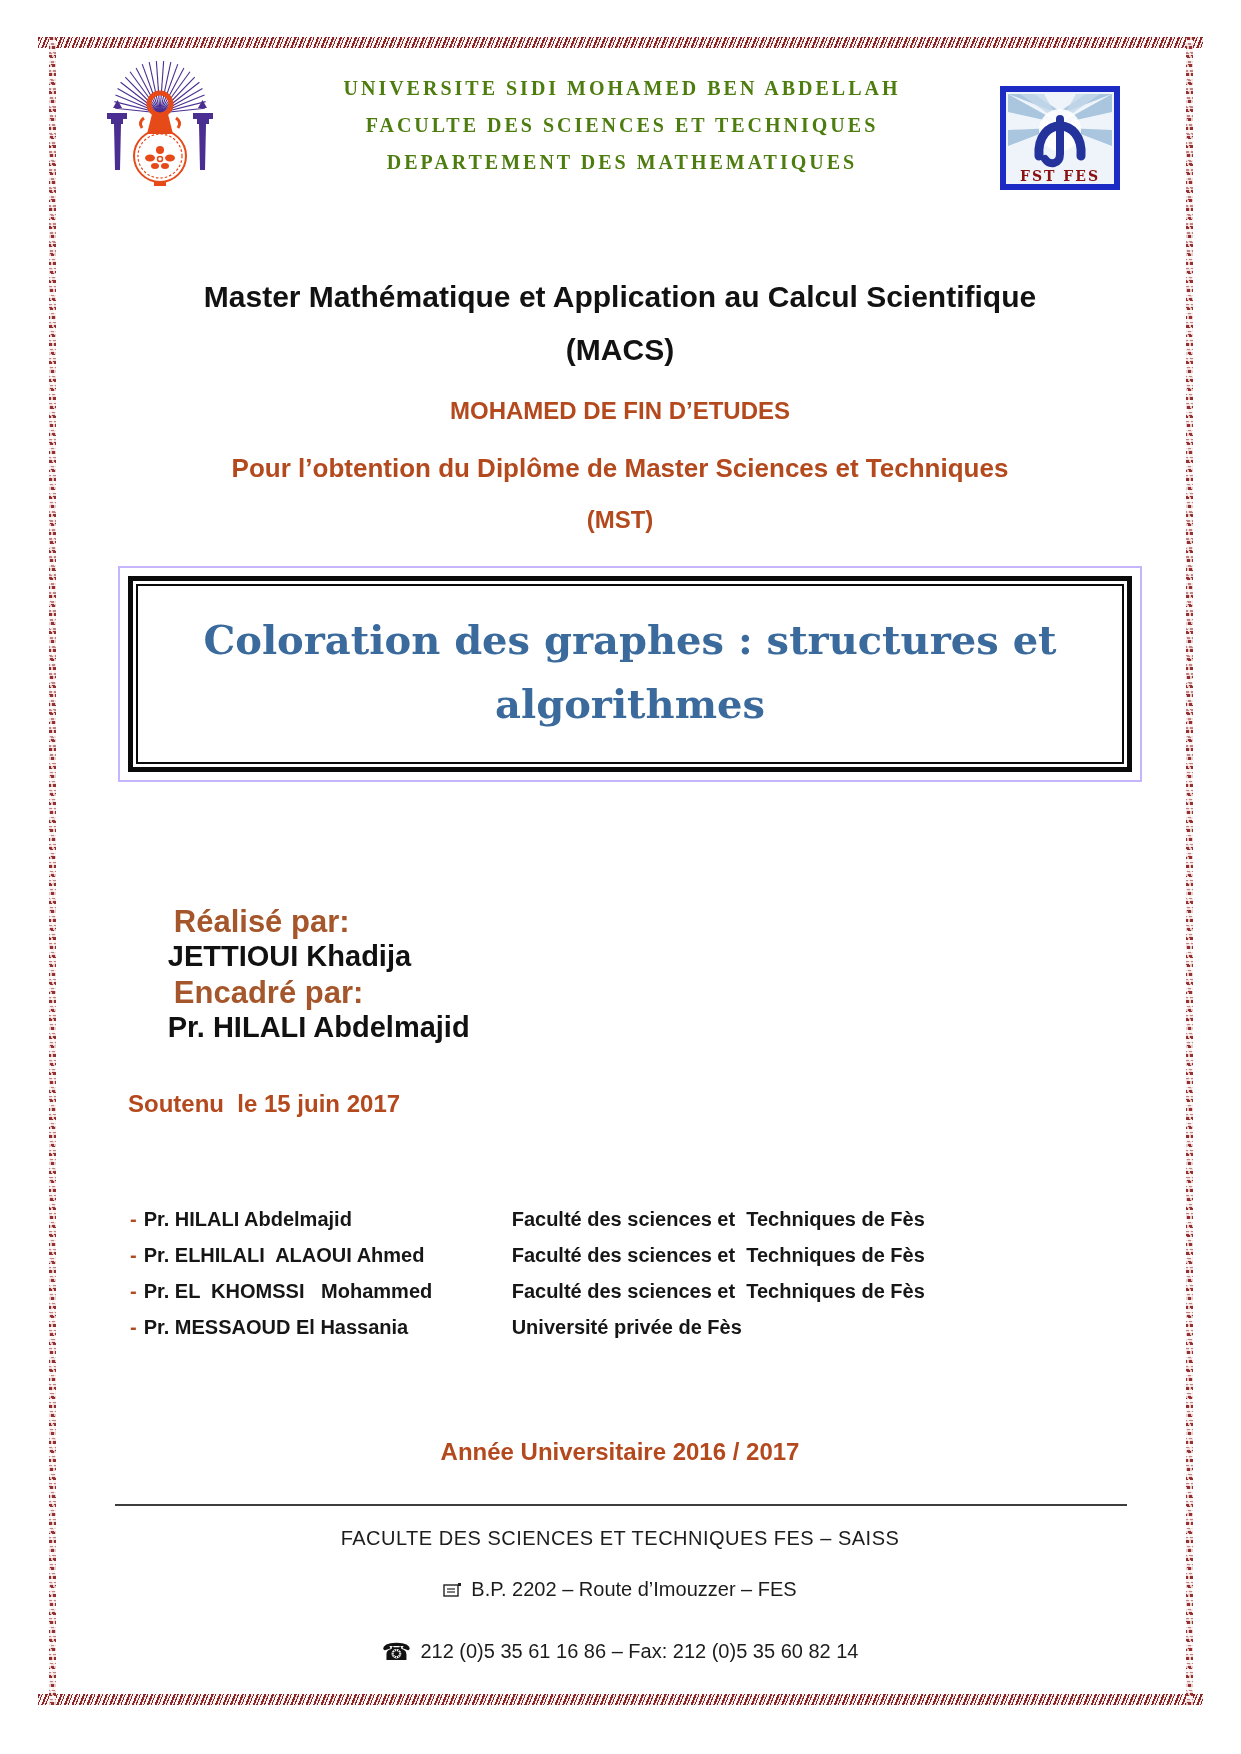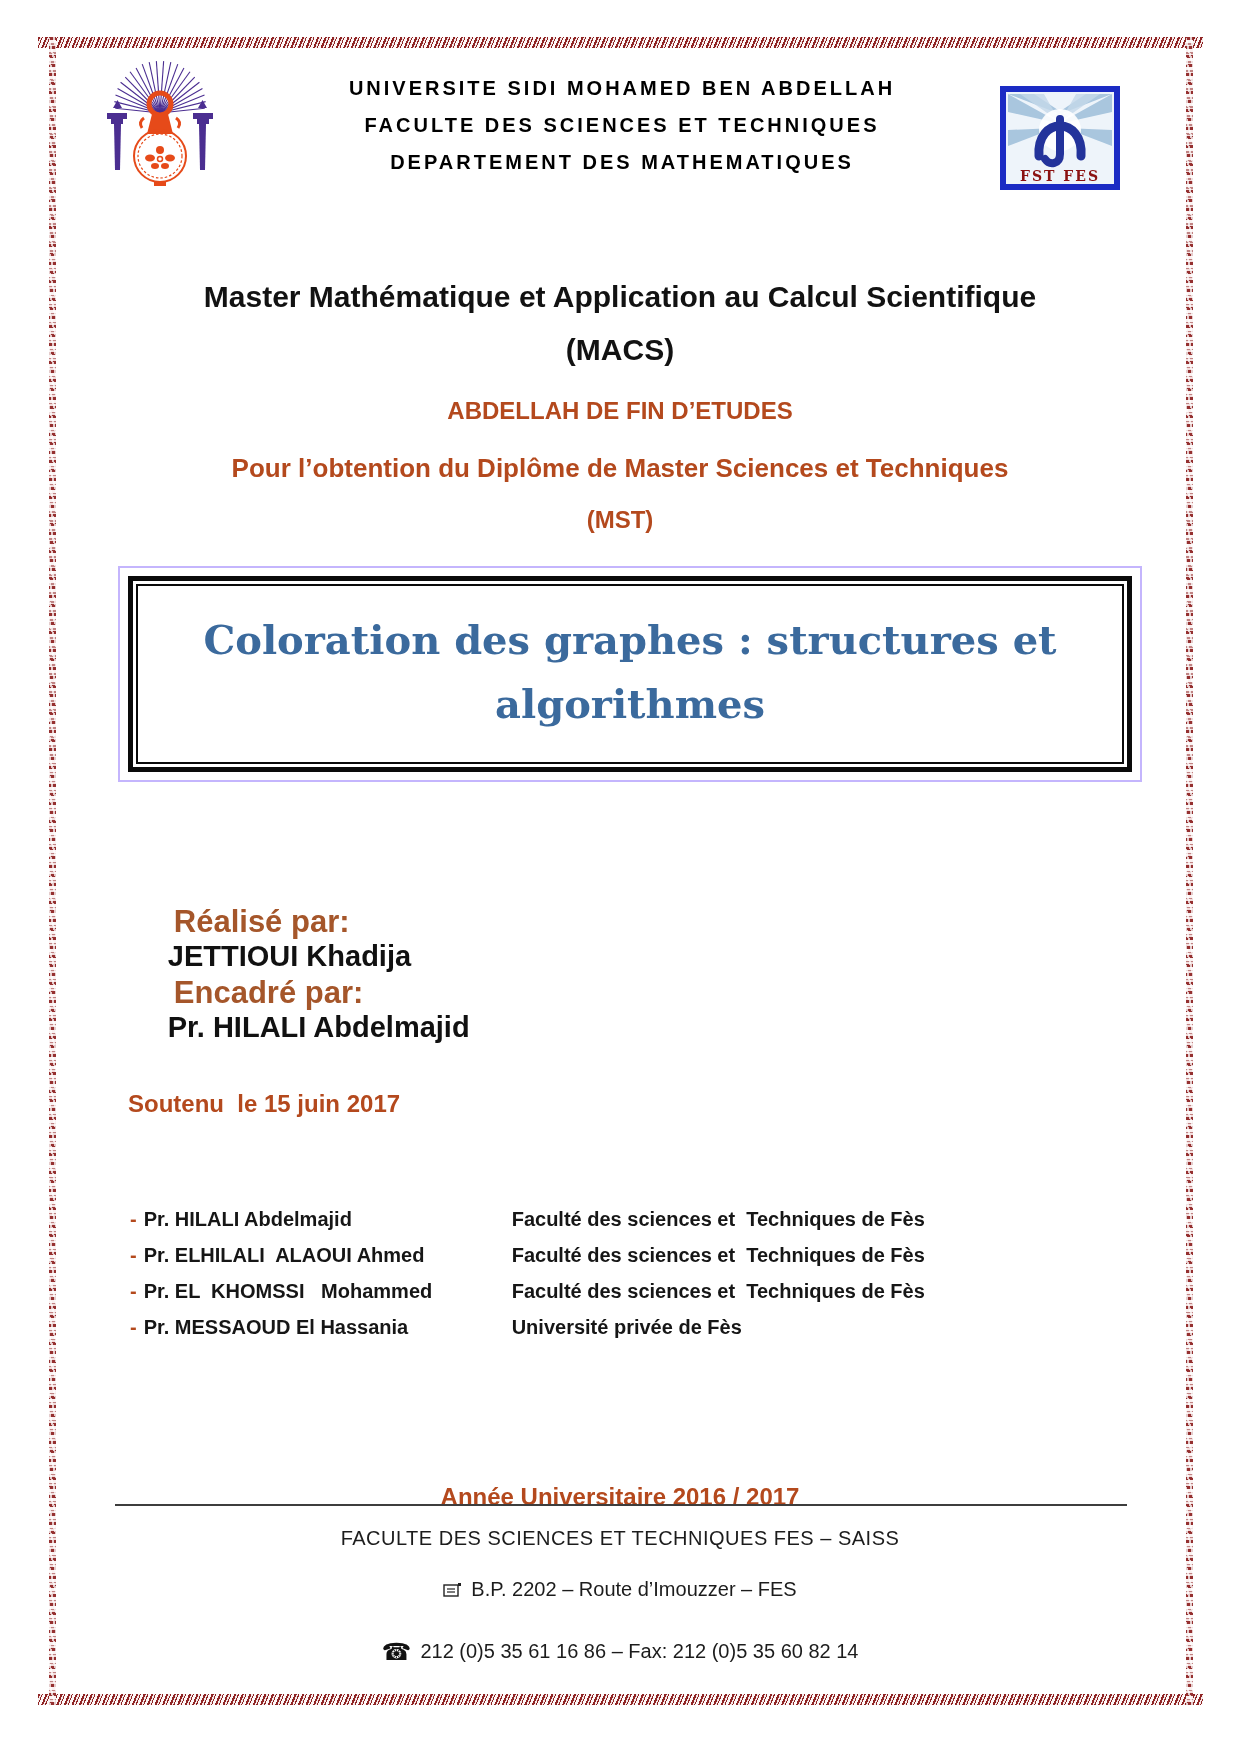--- a/index.html
+++ b/index.html
@@ -21,22 +21,22 @@
     background:
       repeating-linear-gradient(75deg, rgba(255,255,255,.75) 0 2px, rgba(255,255,255,0) 2px 5px),
       repeating-linear-gradient(0deg, #953030 0 3px, #f2dcdc 3px 4.5px, #c08484 4.5px 6px, #faf1f1 6px 9px);
   }
   .pb-left { left:49px; }
   .pb-right { left:1186px; }
 
   
   .hdr-text {
     position:absolute; left:232px; top:70px; width:780px; text-align:center;
-    font-family:Liberation Sans, sans-serif; font-weight:bold; font-size:20px;
-    letter-spacing:3px; line-height:37px; color:#000000;
+    font-family:Liberation Serif, serif; font-weight:bold; font-size:20px;
+    letter-spacing:3px; line-height:37px; color:#4d7c0f;
   }
   .logo-usmba { position:absolute; left:95px; top:58px; }
   .logo-fst { position:absolute; left:1000px; top:86px; }
 
   
   .cblock { position:absolute; left:60px; width:1120px; text-align:center; }
   .master   { top:280px; font-size:30px; font-weight:bold; color:#121212; }
   .macs     { top:333px; font-size:30px; font-weight:bold; color:#121212; }
   .memoire  { top:397px; font-size:24px; font-weight:bold; color:#B4491D; }
   .obtent   { top:453px; font-size:26px; font-weight:bold; color:#B4491D; }
@@ -64,21 +64,21 @@
     color:#B4491D; white-space:pre-wrap; }
   .devant  { position:absolute; left:115px; top:1134px; font-size:25px; font-weight:bold;
     color:#B4491D; }
   .jury { position:absolute; left:130px; top:1208px; }
   .jury-row { height:36px; font-size:20px; font-weight:bold; color:#161616; }
   .jury-row .dash { color:#B4491D; margin-right:7px; }
   .jury-row .jname { display:inline-block; width:368px; white-space:pre-wrap; }
   .jury-row .jaff { white-space:pre-wrap; }
 
   
-  .annee { top:1438px; font-size:24px; font-weight:bold; color:#B4491D;margin-top:45px; }
+  .annee { top:1438px; font-size:24px; font-weight:bold; color:#B4491D; }
   .divider { position:absolute; left:115px; top:1504px; width:1012px;
     border-top:2px solid #3d3d3d; }
   .faculty { top:1527px; font-size:20px; color:#1c1c1c; letter-spacing:.5px; }
   .icon-line { display:flex; align-items:center; justify-content:center; gap:9px;
     font-size:20px; color:#1c1c1c; }
   .addr { top:1578px; }
   .phone { top:1640px; }
   .phone-glyph { font-family:"DejaVu Sans", sans-serif; font-size:24px; line-height:20px; color:#111; }
 </style>
 </head>
@@ -177,21 +177,21 @@
       <g stroke="#23339b" fill="none" stroke-linecap="round">
         <path d="M39,70 C36,30 84,30 81,70" stroke-width="9"></path>
         <path d="M60,33 L60,68 C60,78 50,80 45,73" stroke-width="8"></path>
       </g>
       <text x="60" y="95" text-anchor="middle" font-family="DejaVu Serif, serif" font-size="14" font-weight="bold" letter-spacing="2" fill="#8B1212">FST FES</text>
     </svg>
   </div>
 
   <div class="cblock master">Master Mathématique et Application au Calcul Scientifique</div>
   <div class="cblock macs">(MACS)</div>
-  <div class="cblock memoire">ABDELLAH DE FIN D’ETUDES</div>
+  <div class="cblock memoire">MOHAMED DE FIN D’ETUDES</div>
   <div class="cblock obtent">Pour l’obtention du Diplôme de Master Sciences et Techniques</div>
   <div class="cblock mst">(MST)</div>
 
   <div class="tbox-outer">
     <div class="tbox-mid">
       <div class="tbox-inner">
         <div class="thesis-title">
           <div>Coloration des graphes : structures et</div>
           <div>algorithmes</div>
         </div>

